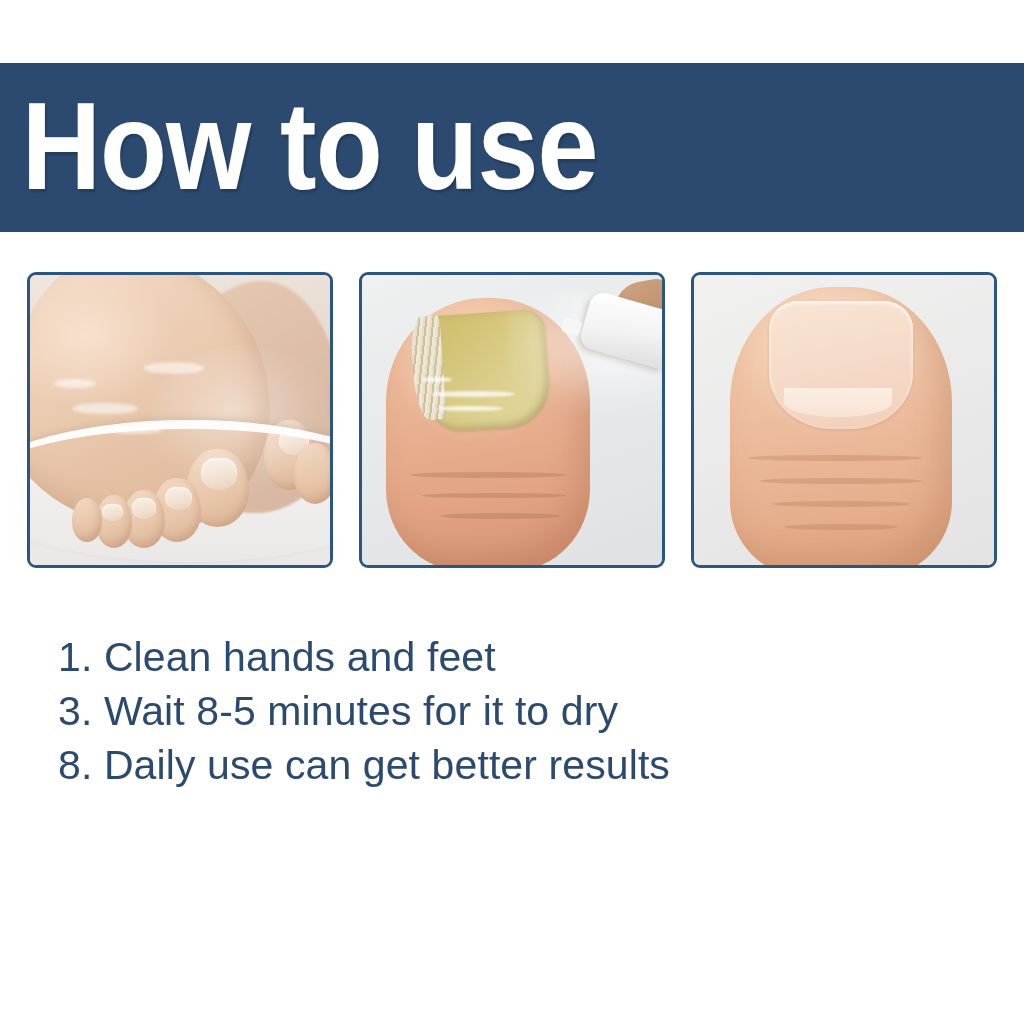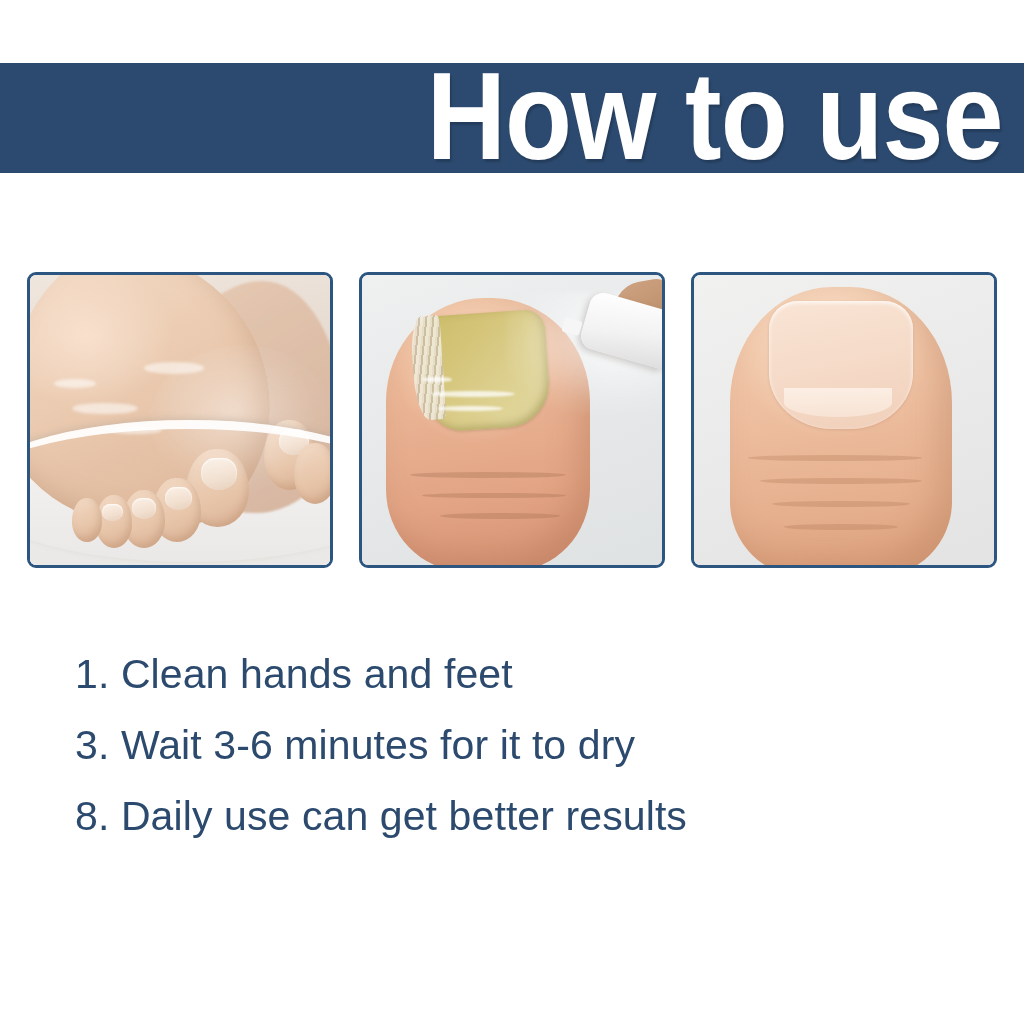--- a/index.html
+++ b/index.html
@@ -14,25 +14,25 @@
     font-family: "Liberation Sans", sans-serif;
     position: relative;
   }
 
   
   .banner {
     position: absolute;
     left: 0;
     top: 63px;
     width: 1024px;
-    height: 110px;
+    height: 169px;
     background: #2c4a70;
     display: flex;
     align-items: center;
-    justify-content: flex-end;
+    justify-content: flex-start;
     overflow: hidden;
   }
   .banner-title {
     color: #ffffff;
     font-family: "Liberation Sans Narrow", "Liberation Sans", sans-serif;
     font-weight: bold;
     font-size: 118px;
     line-height: 1;
     letter-spacing: -1px;
     transform: scaleX(0.93) scaleY(1.06);
@@ -290,21 +290,21 @@
 
   
   .instructions {
     position: absolute;
     left: 58px;
     top: 630px;
     width: 900px;
   }
   .instructions li,
   .instructions p {
-    margin: 17px;
+    margin: 0;
   }
   .steps {
     list-style: none;
     margin: 0;
     padding: 0;
   }
   .step {
     color: #2c4a6e;
     font-family: "Liberation Sans Narrow", "Liberation Sans", sans-serif;
     font-size: 41px;
@@ -387,16 +387,16 @@
       <div class="p3-wrinkle" style="left:26%; top:78%; width:46%; height:2%;"></div>
       <div class="p3-wrinkle" style="left:30%; top:86%; width:38%; height:2%;"></div>
     </div>
   </div>
 
 </div>
 
 <div class="instructions">
   <ol class="steps">
     <li class="step">1. Clean hands and feet</li>
-    <li class="step">3. Wait 3-6 minutes for it to dry</li>
+    <li class="step">3. Wait 8-5 minutes for it to dry</li>
     <li class="step">8. Daily use can get better results</li>
   </ol>
 </div>
 
 </body></html>

